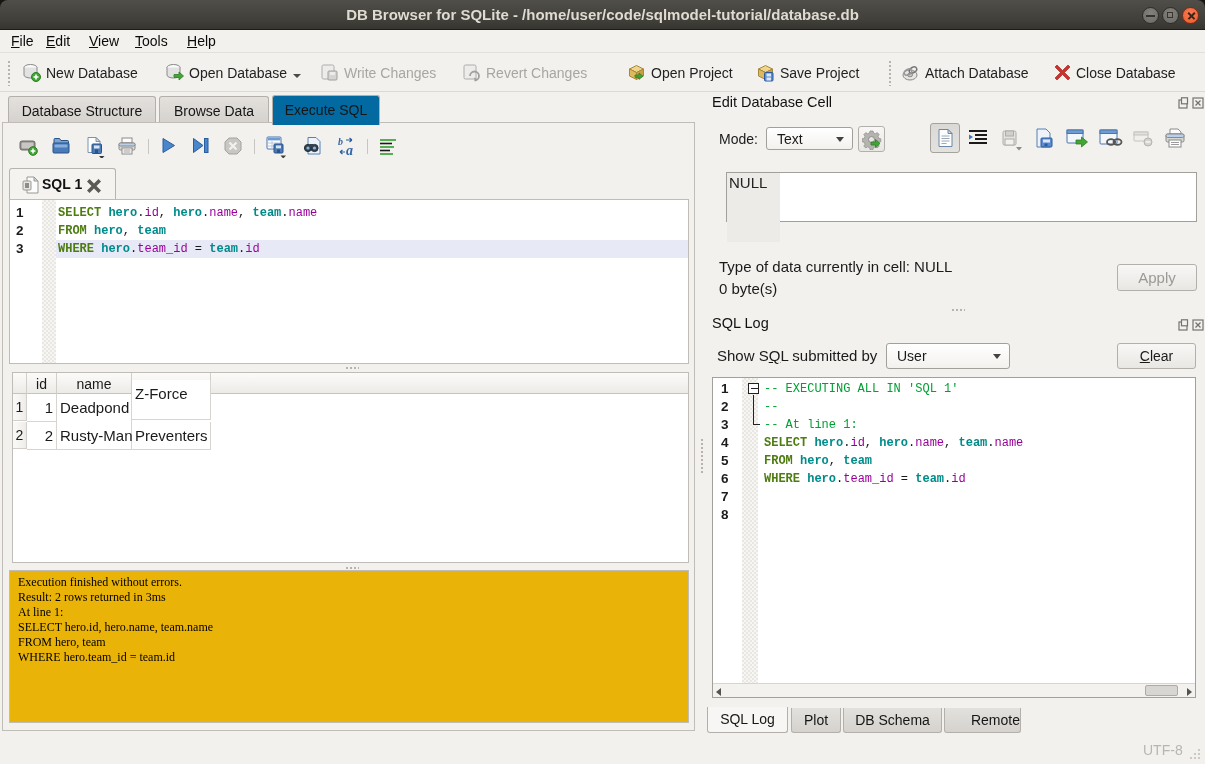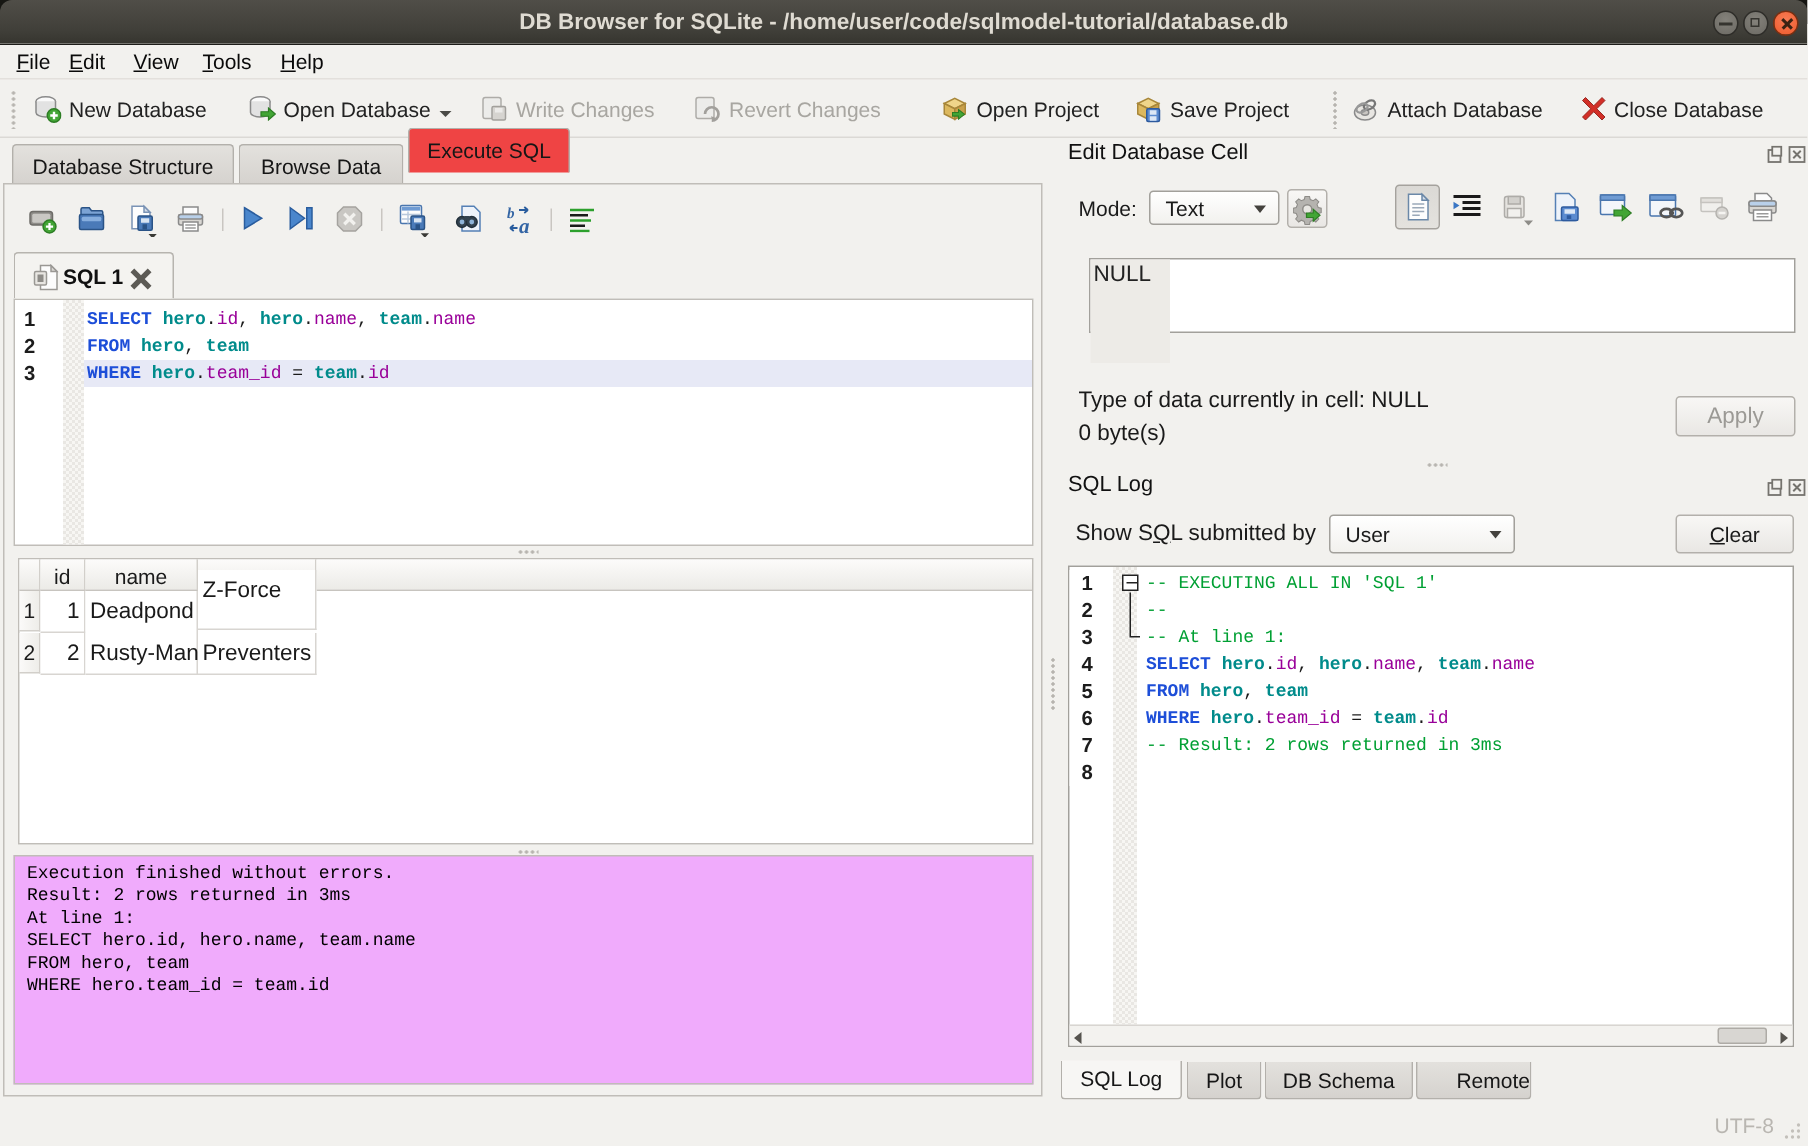--- a/index.html
+++ b/index.html
@@ -14,40 +14,40 @@
 .menuitem{position:absolute;top:2px;font-size:14px;color:#0a0a0a;}
 .menuitem span{text-decoration:underline;}
 
 #toolbar{left:0;top:55px;width:1205px;height:37px;background:#f2f1ee;border-bottom:1px solid #dbd9d5;}
 .tbtn{position:absolute;height:33px;display:flex;align-items:center;font-size:14px;color:#222;}
 .tbtn svg{margin-right:5px;}
 .tbtn.dis{color:#a8a6a1;}
 .handle{position:absolute;width:4px;background-image:radial-gradient(circle,#b7b4af 1px,transparent 1.2px);background-size:4px 4px;}
 
 .tab{position:absolute;top:96px;height:27px;background:linear-gradient(#e3e1dd,#d5d2ce);border:1px solid #b3b0ab;border-bottom:none;border-radius:3px 3px 0 0;text-align:center;font-size:14px;padding-top:6px;color:#161616;}
-#tab-active{top:85px;height:30px;background:#ef4444;z-index:3;}
+#tab-active{top:95px;height:30px;background:#0369a1;z-index:3;}
 #pane{left:2px;top:122px;width:693px;height:609px;border:1px solid #c0bdb8;background:#f2f1ee;}
 
 
 #sqltab{left:9px;top:168px;width:107px;height:31px;background:#f4f3f0;border:1px solid #b7b4af;border-bottom:none;border-radius:3px 3px 0 0;z-index:2;}
 
 #editor{left:9px;top:199px;width:680px;height:165px;background:#fff;border:1px solid #c0bdb8;font-family:"Liberation Mono",monospace;font-size:12px;}
 .eline{position:absolute;height:18px;line-height:18px;white-space:pre;}
 .gut{position:absolute;left:0;width:32px;height:18px;line-height:18px;padding-left:6px;color:#1c1c1c;background:#fff;font-family:"Liberation Sans",sans-serif;font-size:13.5px;font-weight:bold;}
 .fold{position:absolute;left:32px;width:14px;height:163px;top:0;background-image:conic-gradient(#e9e7e3 25%,#f7f6f3 0 50%,#e9e7e3 0 75%,#f7f6f3 0);background-size:4px 4px;}
-.kw{color:#1d4ed8;font-weight:bold;}
+.kw{color:#4d7c0f;font-weight:bold;}
 .tbl{color:#008b8b;font-weight:bold;}
 .fld{color:#990099;}
 
 #rtable{left:12px;top:372px;width:677px;height:191px;background:#fff;border:1px solid #c0bdb8;font-size:14px;}
 .hcell{position:absolute;top:0;height:21px;background:linear-gradient(#fcfbfa,#ecebe7);border-right:1px solid #d2cfca;border-bottom:1px solid #c7c4bf;text-align:center;line-height:22px;}
 .vh{position:absolute;left:0;width:14px;background:linear-gradient(90deg,#fbfaf9,#eeede9);border-right:1px solid #d2cfca;border-bottom:1px solid #d2cfca;text-align:center;}
 .cell{position:absolute;border-right:1px solid #d8d5d1;border-bottom:1px solid #d8d5d1;line-height:27px;padding:0 3px;background:#fff;white-space:nowrap;font-size:15px;}
 
-#msgbox{left:9px;top:570px;width:680px;height:153px;background:#f0abfc;border:1px solid #c0bdb8;font-family:Liberation Mono, monospace;font-size:12px;line-height:15px;padding:4px 0 0 8px;white-space:pre;color:#000;}
+#msgbox{left:9px;top:570px;width:680px;height:153px;background:#eab308;border:1px solid #c0bdb8;font-family:Liberation Serif, serif;font-size:12px;line-height:15px;padding:4px 0 0 8px;white-space:pre;color:#000;}
 
 .docktitle{font-size:14.5px;color:#111;}
 .combo{position:absolute;background:linear-gradient(#ffffff,#f2f1ee);border:1px solid #a2a09b;border-radius:3px;font-size:14px;}
 .combo .arr{position:absolute;right:8px;top:50%;margin-top:-2px;width:0;height:0;border-left:4.5px solid transparent;border-right:4.5px solid transparent;border-top:5px solid #44423e;}
 .btn{position:absolute;background:linear-gradient(#f8f7f5,#e9e7e4);border:1px solid #b3b0ab;border-radius:3px;text-align:center;font-size:14px;}
 #nullbox{left:726px;top:172px;width:471px;height:50px;background:#fff;border:1px solid #a2a09b;}
 #nullbox .marg{position:absolute;left:0;top:0;width:53px;height:69px;background:#edebe7;}
 #logarea{left:712px;top:377px;width:484px;height:321px;background:#fff;border:1px solid #a2a09b;font-family:"Liberation Mono",monospace;font-size:12px;}
 .lgut{position:absolute;left:0;width:29px;height:18px;line-height:18px;padding-left:8px;color:#1c1c1c;background:#fff;font-family:"Liberation Sans",sans-serif;font-size:13.5px;font-weight:bold;}
 #logfold{position:absolute;left:29px;top:0;width:16px;height:305px;background-image:conic-gradient(#e9e7e3 25%,#f7f6f3 0 50%,#e9e7e3 0 75%,#f7f6f3 0);background-size:4px 4px;}
@@ -365,21 +365,20 @@
   <div class="lgut" style="top:74px;">5</div>
   <div class="lgut" style="top:92px;">6</div>
   <div class="lgut" style="top:110px;">7</div>
   <div class="lgut" style="top:128px;">8</div>
   <div class="lline cmt" style="top:2px;">-- EXECUTING ALL IN 'SQL 1'</div>
   <div class="lline cmt" style="top:20px;">--</div>
   <div class="lline cmt" style="top:38px;">-- At line 1:</div>
   <div class="lline" style="top:56px;"><span class="kw">SELECT</span> <span class="tbl">hero</span>.<span class="fld">id</span>, <span class="tbl">hero</span>.<span class="fld">name</span>, <span class="tbl">team</span>.<span class="fld">name</span></div>
   <div class="lline" style="top:74px;"><span class="kw">FROM</span> <span class="tbl">hero</span>, <span class="tbl">team</span></div>
   <div class="lline" style="top:92px;"><span class="kw">WHERE</span> <span class="tbl">hero</span>.<span class="fld">team_id</span> = <span class="tbl">team</span>.<span class="fld">id</span></div>
-  <div class="lline cmt" style="top:110px;">-- Result: 2 rows returned in 3ms</div>
 
   <div style="position:absolute;left:35px;top:5px;width:11px;height:11px;border:1px solid #222;background:#fff;"></div>
   <div style="position:absolute;left:38px;top:10px;width:7px;height:1px;background:#222;"></div>
   <div style="position:absolute;left:40px;top:17px;width:1px;height:29px;background:#222;"></div>
   <div style="position:absolute;left:40px;top:46px;width:7px;height:1px;background:#222;"></div>
 
   <div style="position:absolute;left:0;top:305px;width:482px;height:14px;background:#f3f2ef;border-top:1px solid #d8d5d1;">
     <div style="position:absolute;left:3px;top:4px;width:0;height:0;border-top:4px solid transparent;border-bottom:4px solid transparent;border-right:5px solid #55534e;"></div>
     <div style="position:absolute;right:3px;top:4px;width:0;height:0;border-top:4px solid transparent;border-bottom:4px solid transparent;border-left:5px solid #55534e;"></div>
     <div style="position:absolute;left:432px;top:1px;width:33px;height:11px;background:#d8d6d2;border:1px solid #aeaba6;border-radius:2px;"></div>

